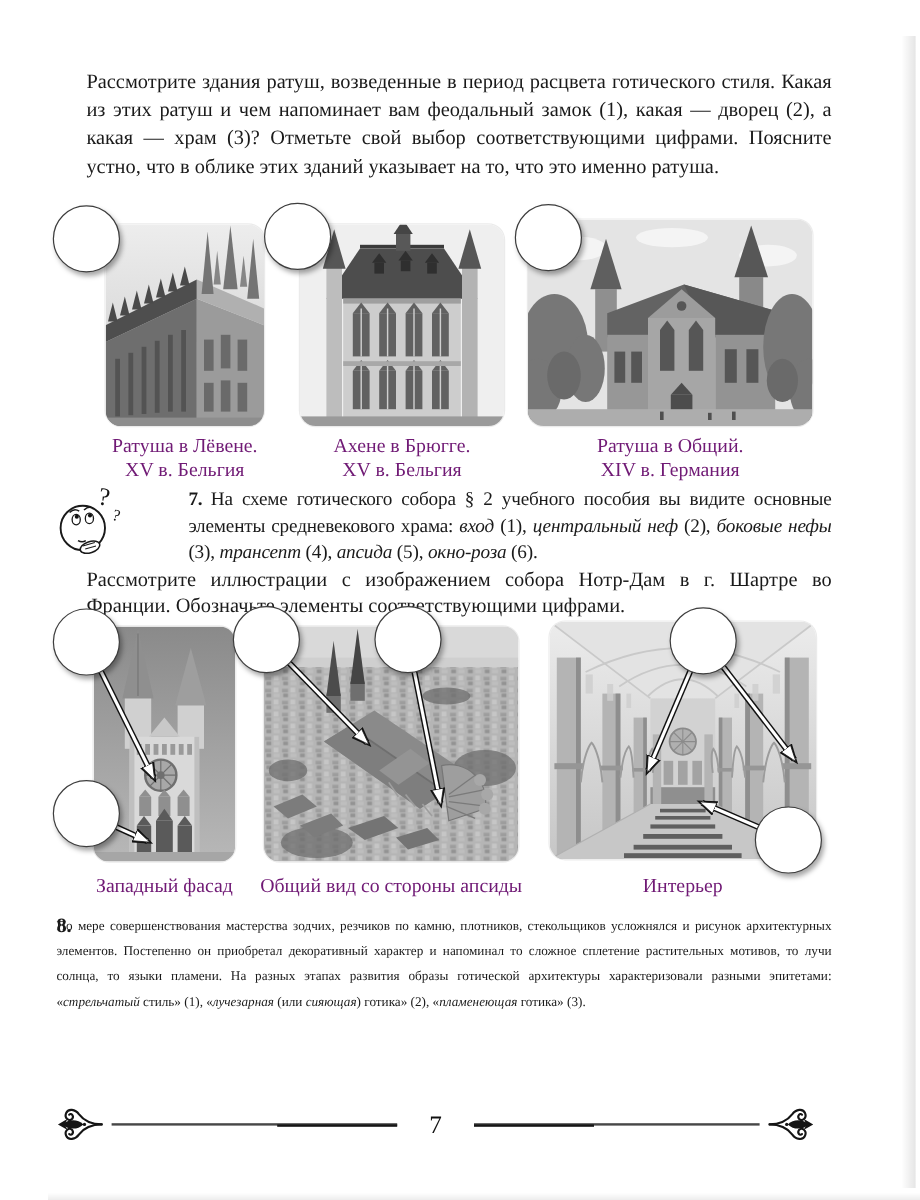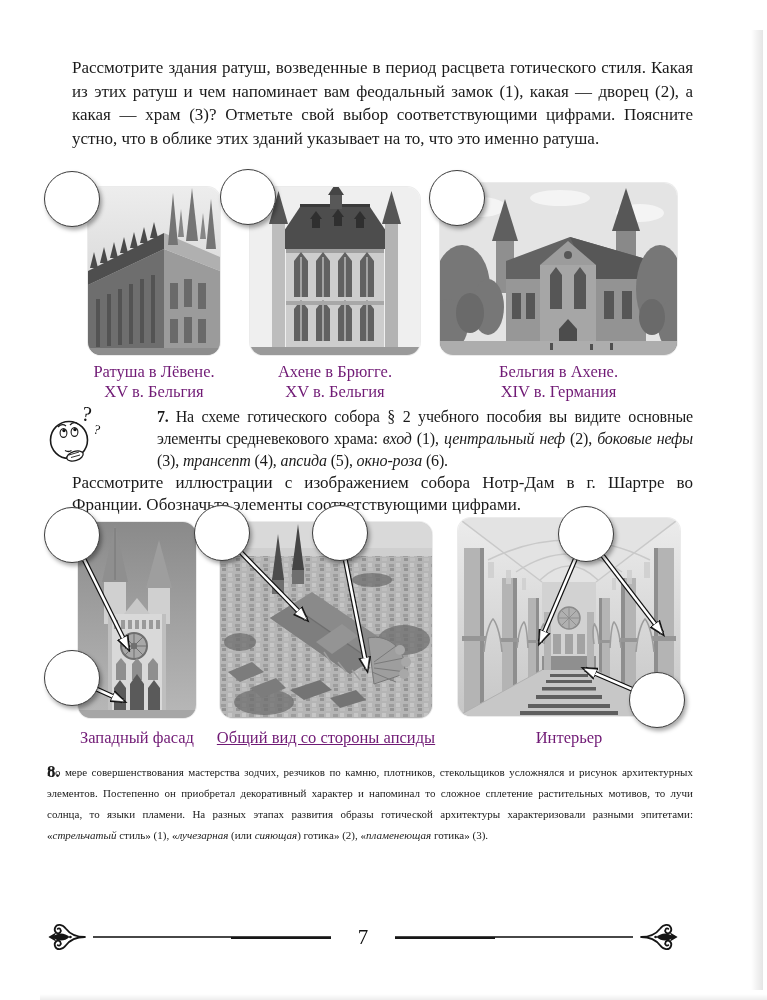--- a/index.html
+++ b/index.html
@@ -223,21 +223,21 @@
 
 <div class="caption" style="left:68px;top:362px;width:172px;">
   <div>Ратуша в Лёвене.</div>
   <div>XV в. Бельгия</div>
 </div>
 <div class="caption" style="left:230px;top:362px;width:210px;">
   <div>Ахене в Брюгге.</div>
   <div>XV в. Бельгия</div>
 </div>
 <div class="caption" style="left:420px;top:362px;width:277px;">
-  <div>Бельгия в Ахене.</div>
+  <div>Ратуша в Общий.</div>
   <div>XIV в. Германия</div>
 </div>
 
 <svg id="mascot" class="abs" viewBox="0 0 62 64">
   <g fill="none" stroke="#1a1a1a">
     <circle cx="24" cy="37" r="18.5" fill="#fff" stroke-width="1.6"></circle>
     <path d="M13,24 Q17,20 21,23" stroke-width="1.2"></path>
     <path d="M25,22 Q29,18 33,21" stroke-width="1.2"></path>
     <ellipse cx="18.5" cy="30" rx="3.4" ry="4.4" fill="#fff" stroke-width="1.1"></ellipse>
     <ellipse cx="29.5" cy="29" rx="3.4" ry="4.4" fill="#fff" stroke-width="1.1"></ellipse>
@@ -492,21 +492,21 @@
 <div class="circle" style="left:220px;top:169px;"></div>
 <div class="circle" style="left:429px;top:170px;"></div>
 <div class="circle" style="left:44px;top:507px;"></div>
 <div class="circle" style="left:44px;top:650px;"></div>
 <div class="circle" style="left:194px;top:505px;"></div>
 <div class="circle" style="left:312px;top:505px;"></div>
 <div class="circle" style="left:558px;top:506px;"></div>
 <div class="circle" style="left:629px;top:672px;"></div>
 
 <div class="caption" style="left:58px;top:728px;width:158px;text-align:center;">Западный фасад</div>
-<div class="caption" style="left:190px;top:728px;width:272px;text-decoration:underline;">Общий вид со стороны апсиды</div>
+<div class="caption" style="left:190px;top:728px;width:272px;">Общий вид со стороны апсиды</div>
 <div class="caption" style="left:468px;top:728px;width:202px;text-align:center;">Интерьер</div>
 
 <div id="task8" class="abs">
   <span class="task8num">8.</span>
   <div class="task8text"><span>По мере совершенствования мастерства зодчих, резчиков по камню, плотников, стекольщиков усложнялся и рисунок архитектурных элементов. Постепенно он приобретал декоративный характер и напоминал то сложное сплетение растительных мотивов, то лучи солнца, то языки пламени. На разных этапах развития образы готической архитектуры характеризовали разными эпитетами: «</span><span class="it">стрельчатый</span><span> стиль» (1), «</span><span class="it">лучезарная</span><span> (или </span><span class="it">сияющая</span><span>) готика» (2), «</span><span class="it">пламенеющая</span><span> готика» (3).</span></div>
 </div>
 
 <div id="footer" class="abs">
   <svg class="orn" viewBox="0 0 44 40">
       <use href="#fleur"></use>

